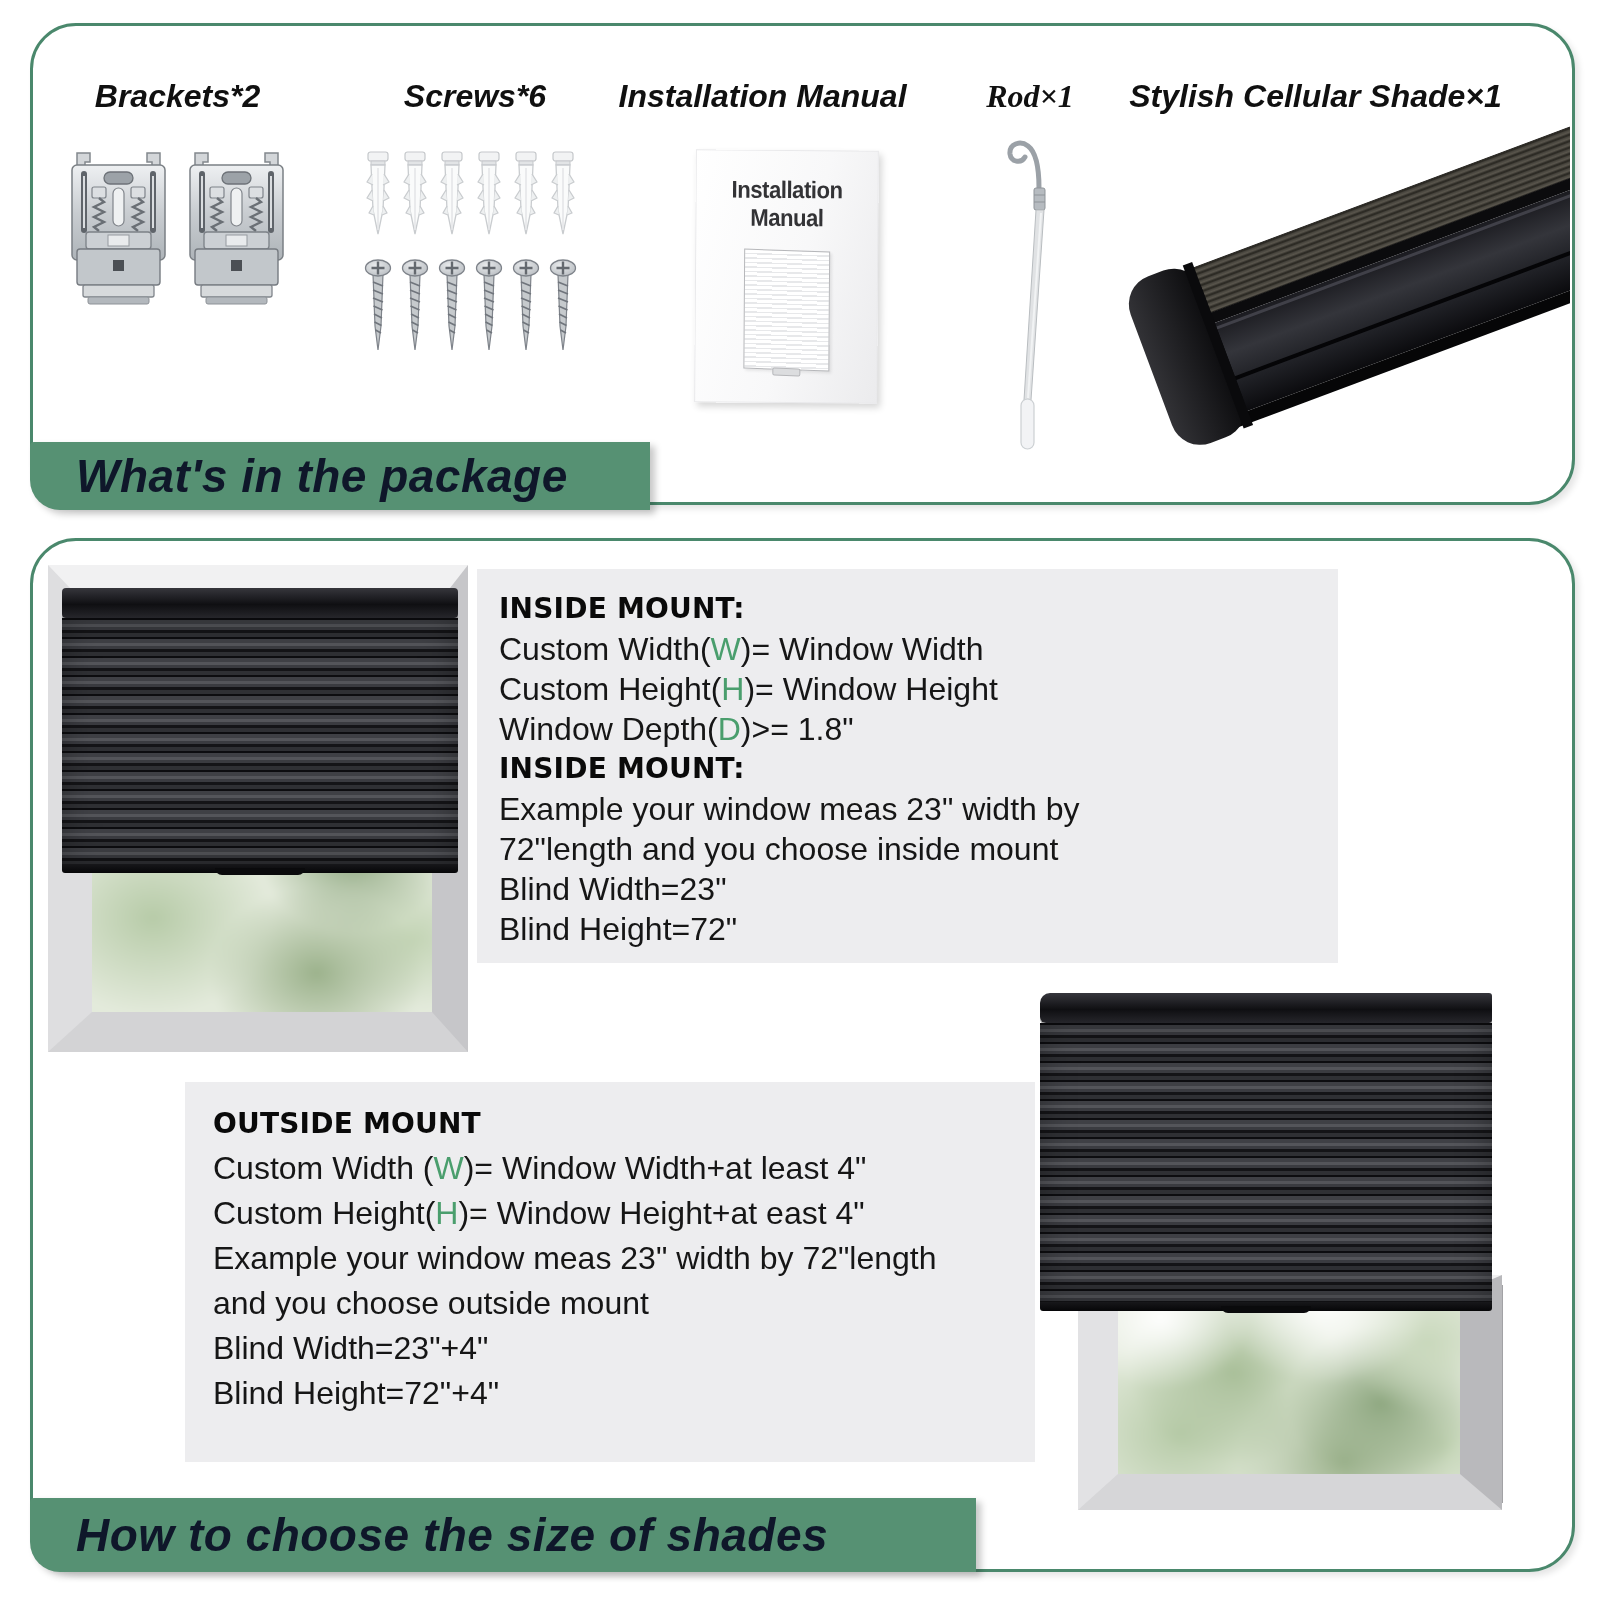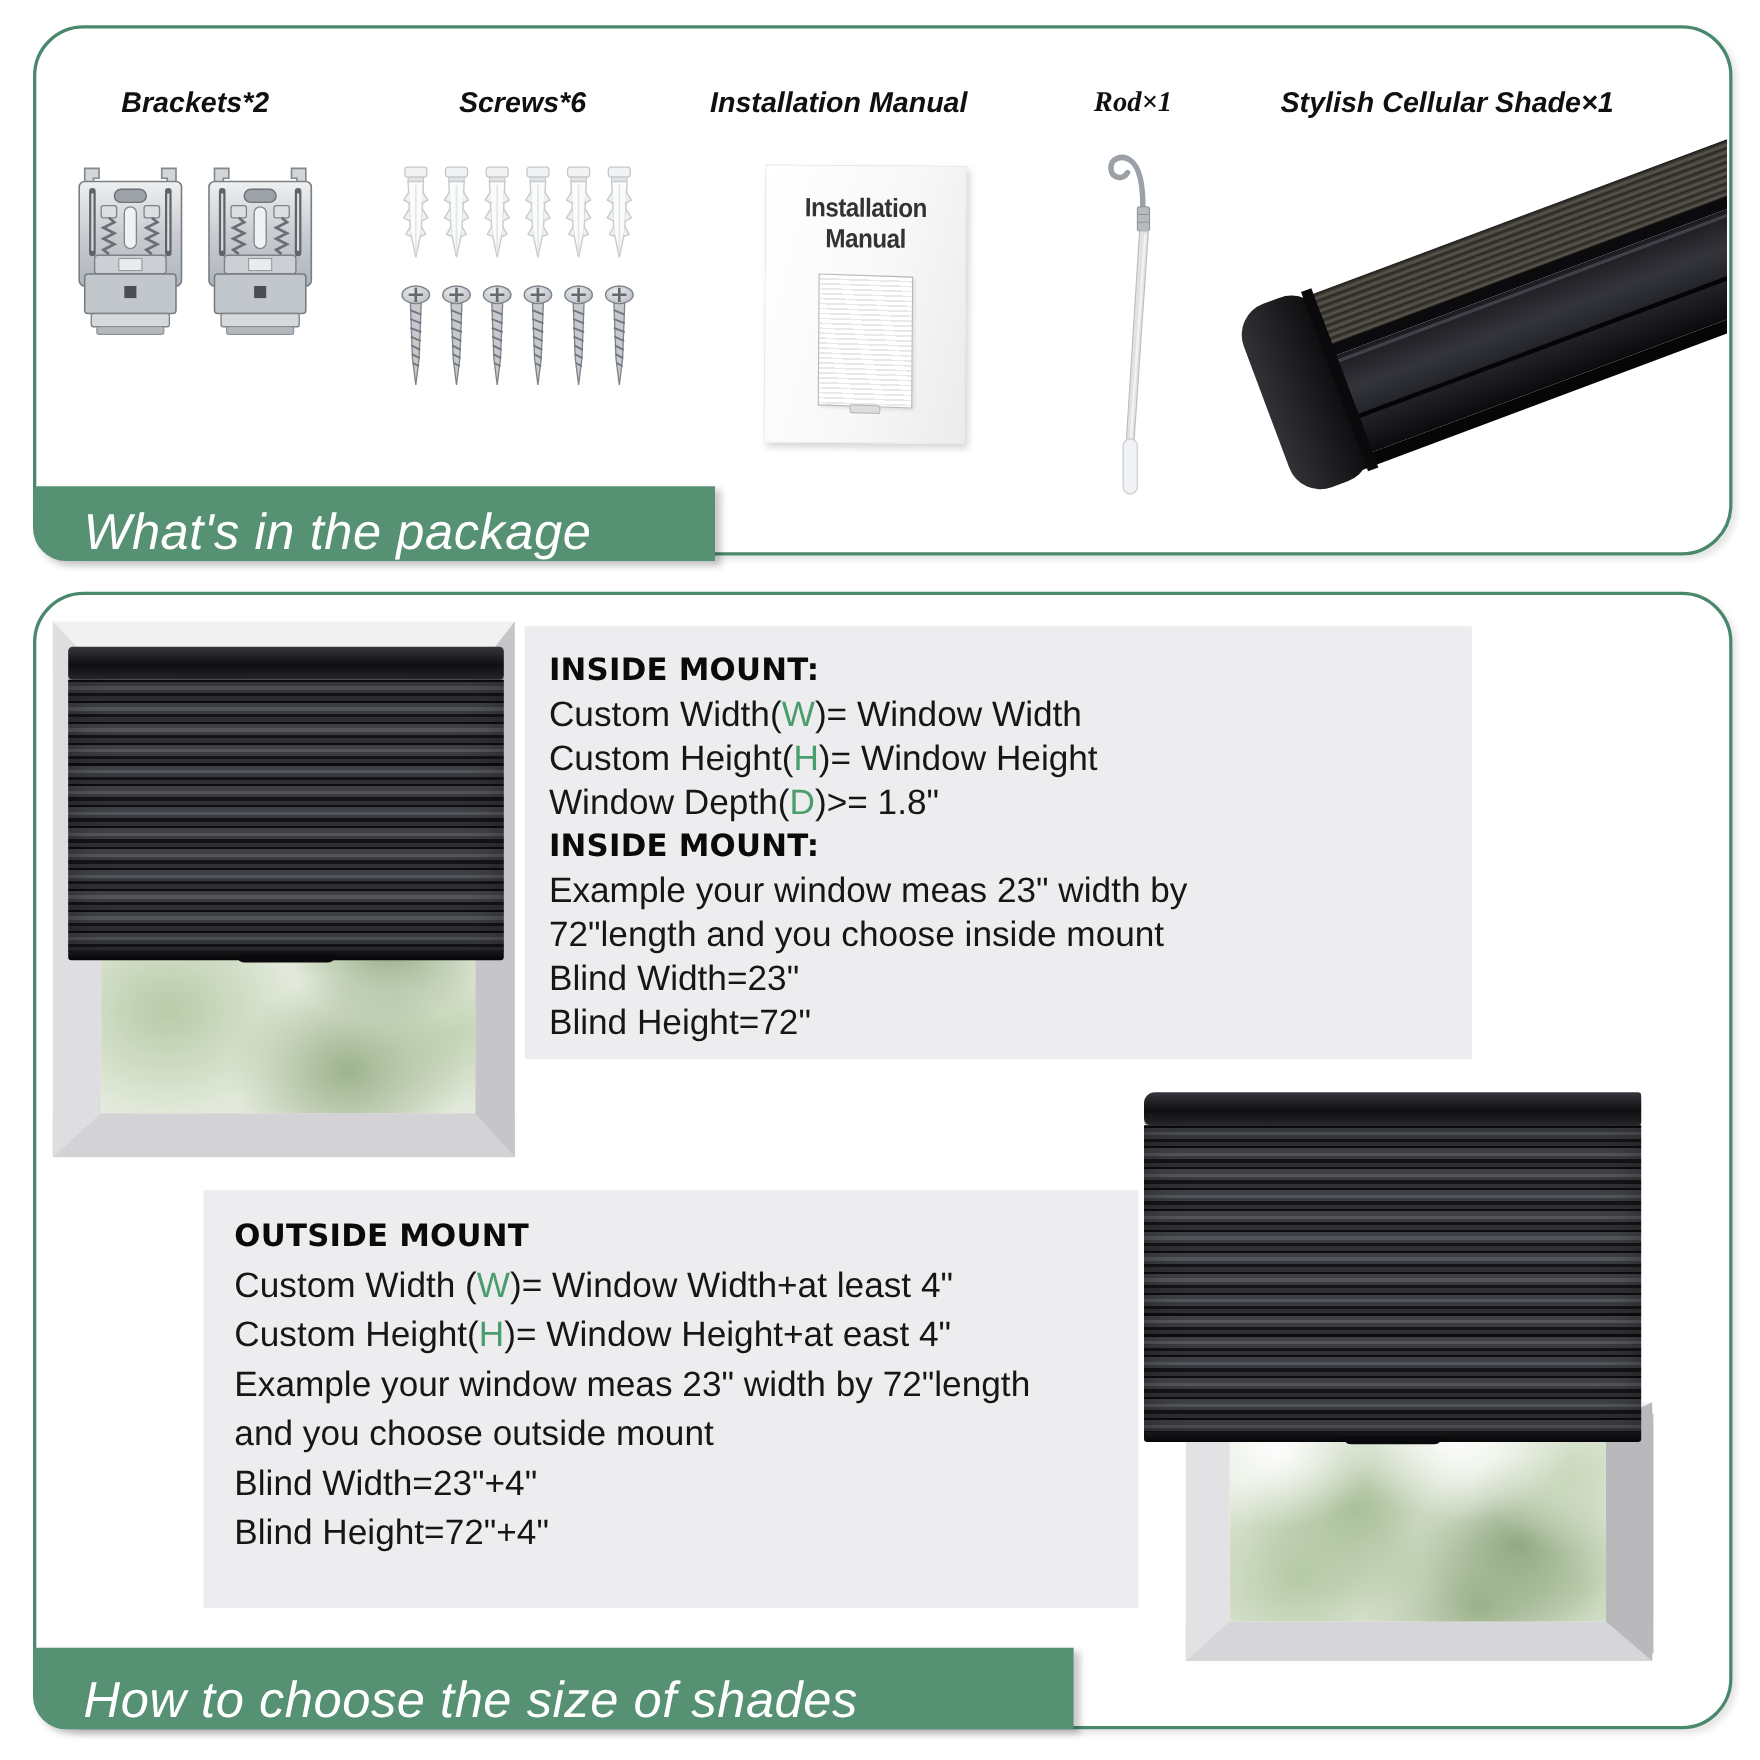--- a/index.html
+++ b/index.html
@@ -13,31 +13,31 @@
     border-radius:46px; background:transparent;
     box-shadow:4px 4px 6px rgba(0,0,0,0.10);
   }
   #box1 { left:30px; top:23px;  width:1545px; height:482px; }
   #box2 { left:30px; top:538px; width:1545px; height:1034px; }
 
   
   .banner {
     position:absolute; box-sizing:border-box; background:#569173;
     border-radius:4px 0 0 30px; box-shadow:5px 4px 7px rgba(0,0,0,0.22);
-    display:flex; align-items:flex-end; padding-left:46px;
-    font-style:italic; font-weight:normal; font-size:46px; letter-spacing:0.5px;
-    color:#ffffff; z-index:6; white-space:nowrap;
+    display:flex; align-items:center; padding-left:46px;
+    font-style:italic; font-weight:bold; font-size:46px; letter-spacing:0.5px;
+    color:#0f172a; z-index:6; white-space:nowrap;
   }
   #banner1 { left:30px; top:442px;  width:620px; height:68px; }
   #banner2 { left:30px; top:1498px; width:946px; height:74px; }
 
   
   .item-label {
     position:absolute; top:78px; text-align:center;
-    font-style:italic; font-weight:bold; font-size:26px; color:#101010;
+    font-style:italic; font-weight:bold; font-size:32px; color:#101010;
     white-space:nowrap; z-index:2;
   }
   #lbl-brackets { left:60px;   width:235px; }
   #lbl-screws   { left:355px;  width:240px; }
   #lbl-manual   { left:610px;  width:305px; }
   #lbl-rod      { left:955px;  width:150px;font-family:Liberation Serif, serif; }
   #lbl-shade    { left:1108px; width:415px; }
 
   .graphic { position:absolute; z-index:2; }
   #brackets-svg { left:65px;   top:148px; width:225px; height:165px; }

